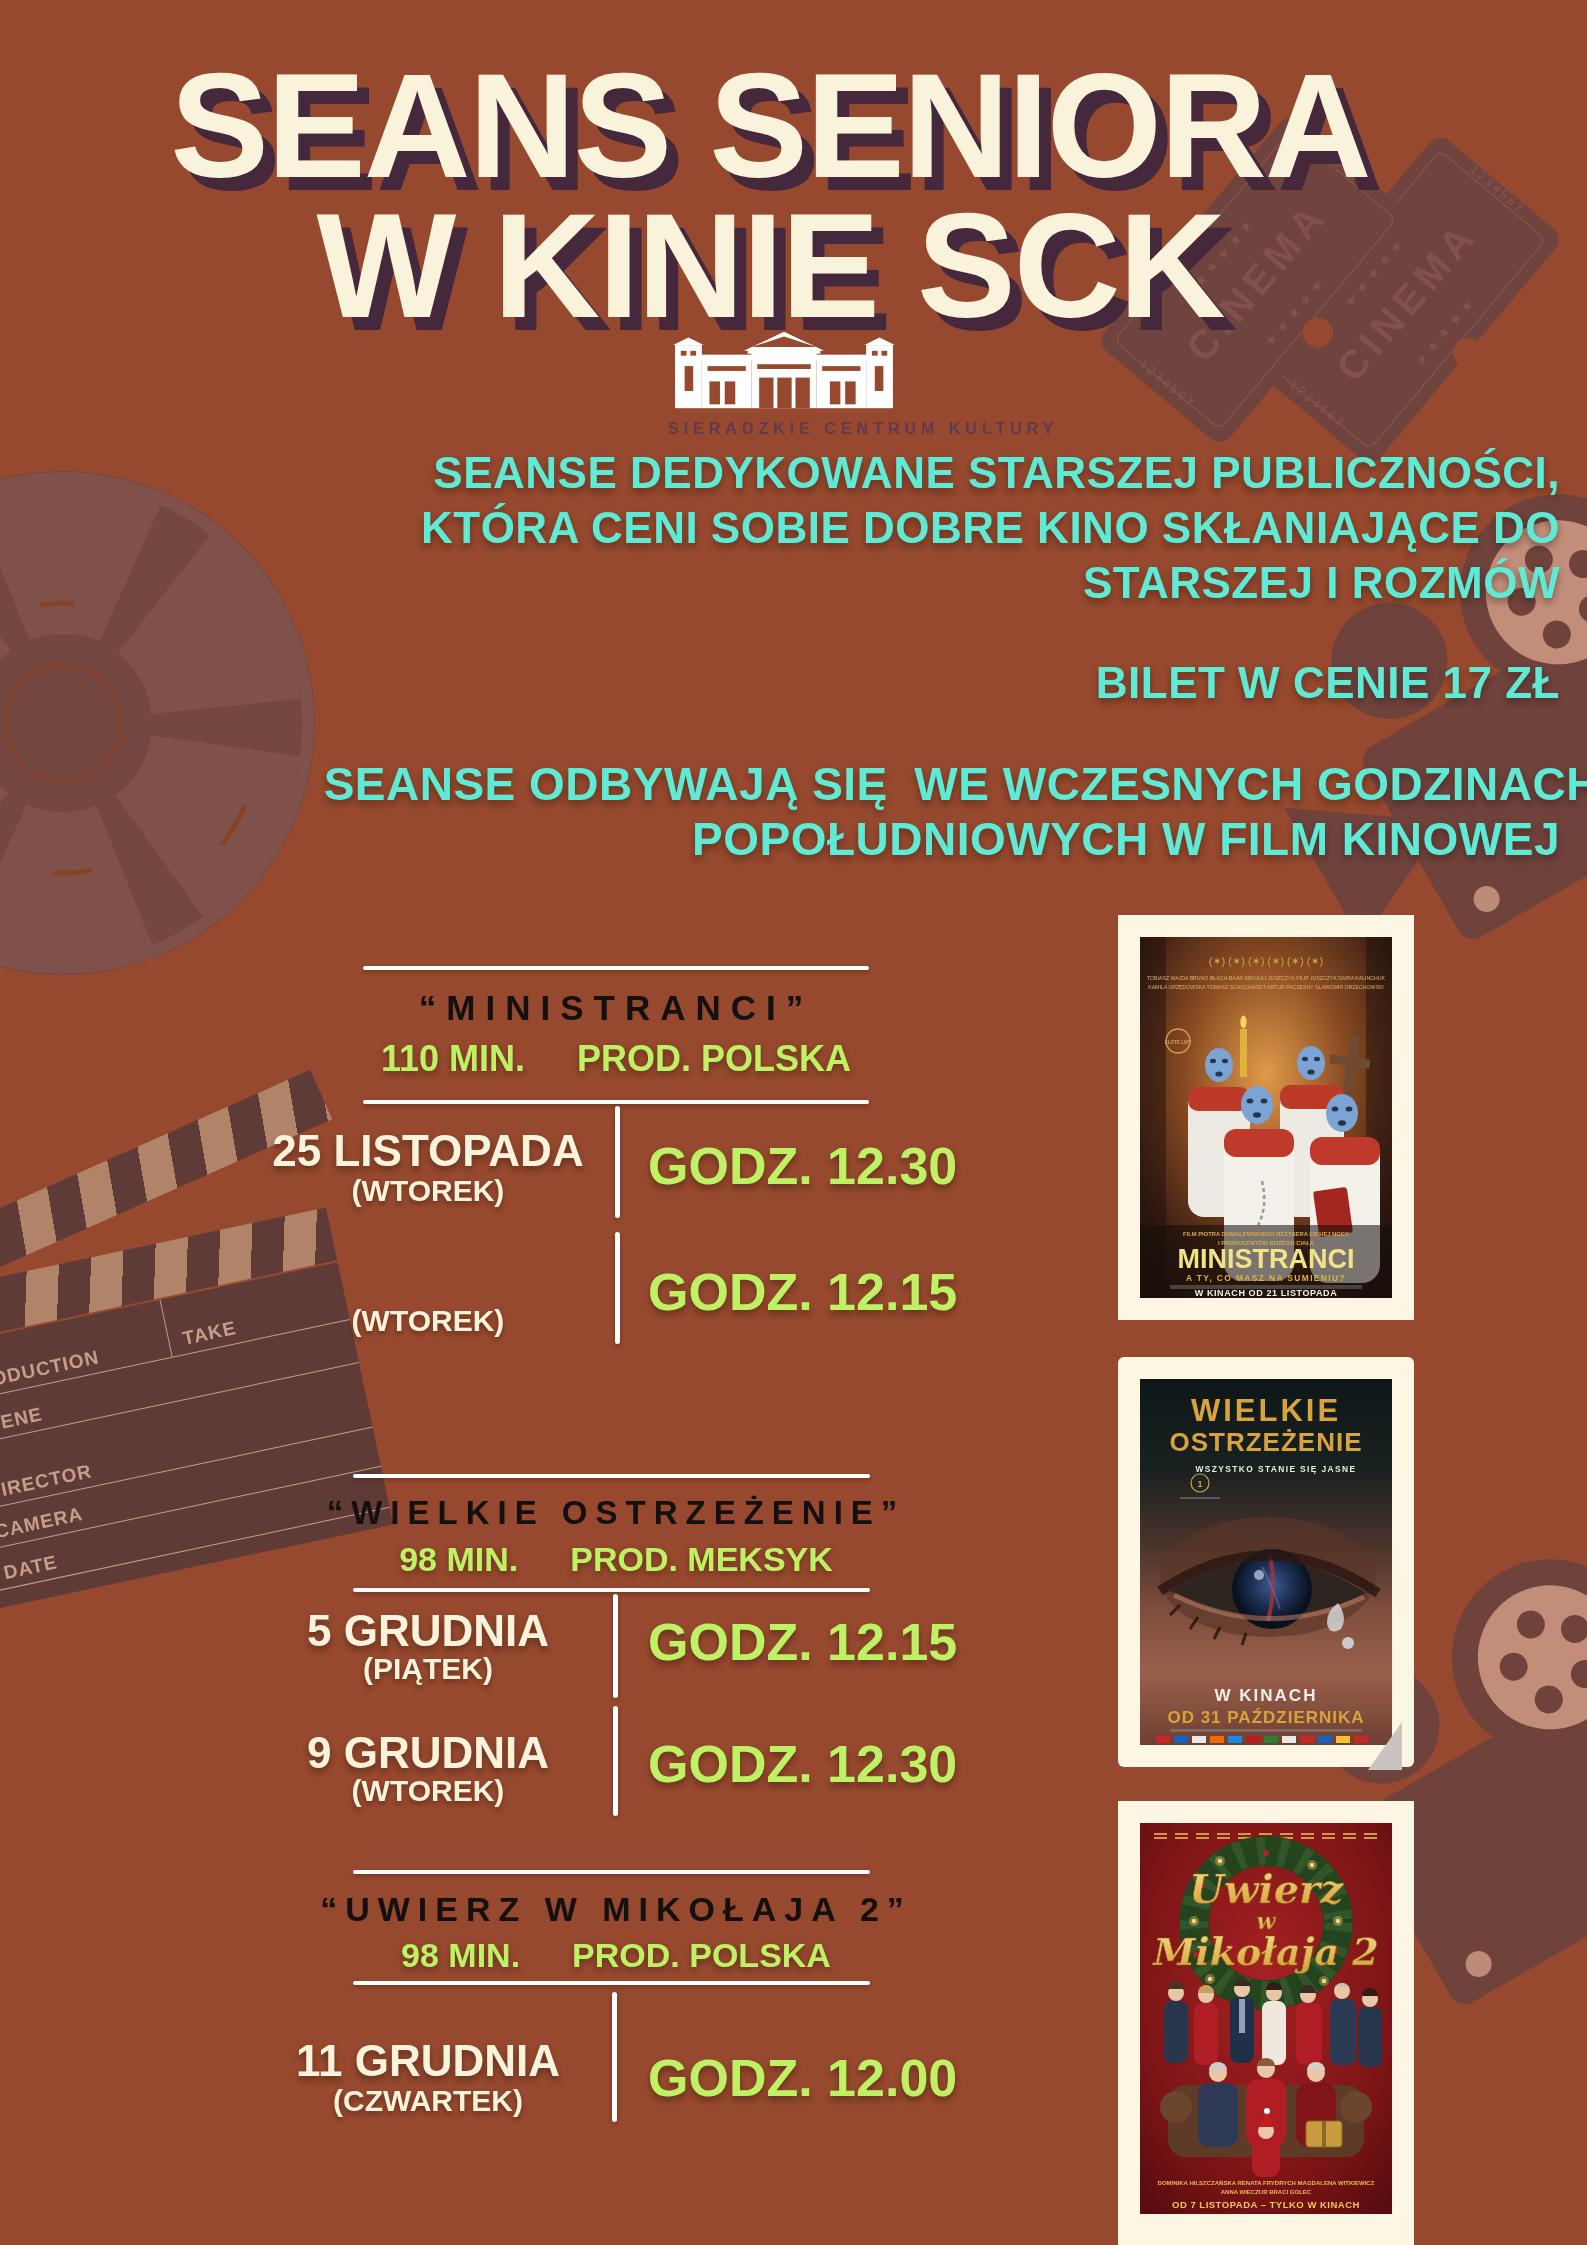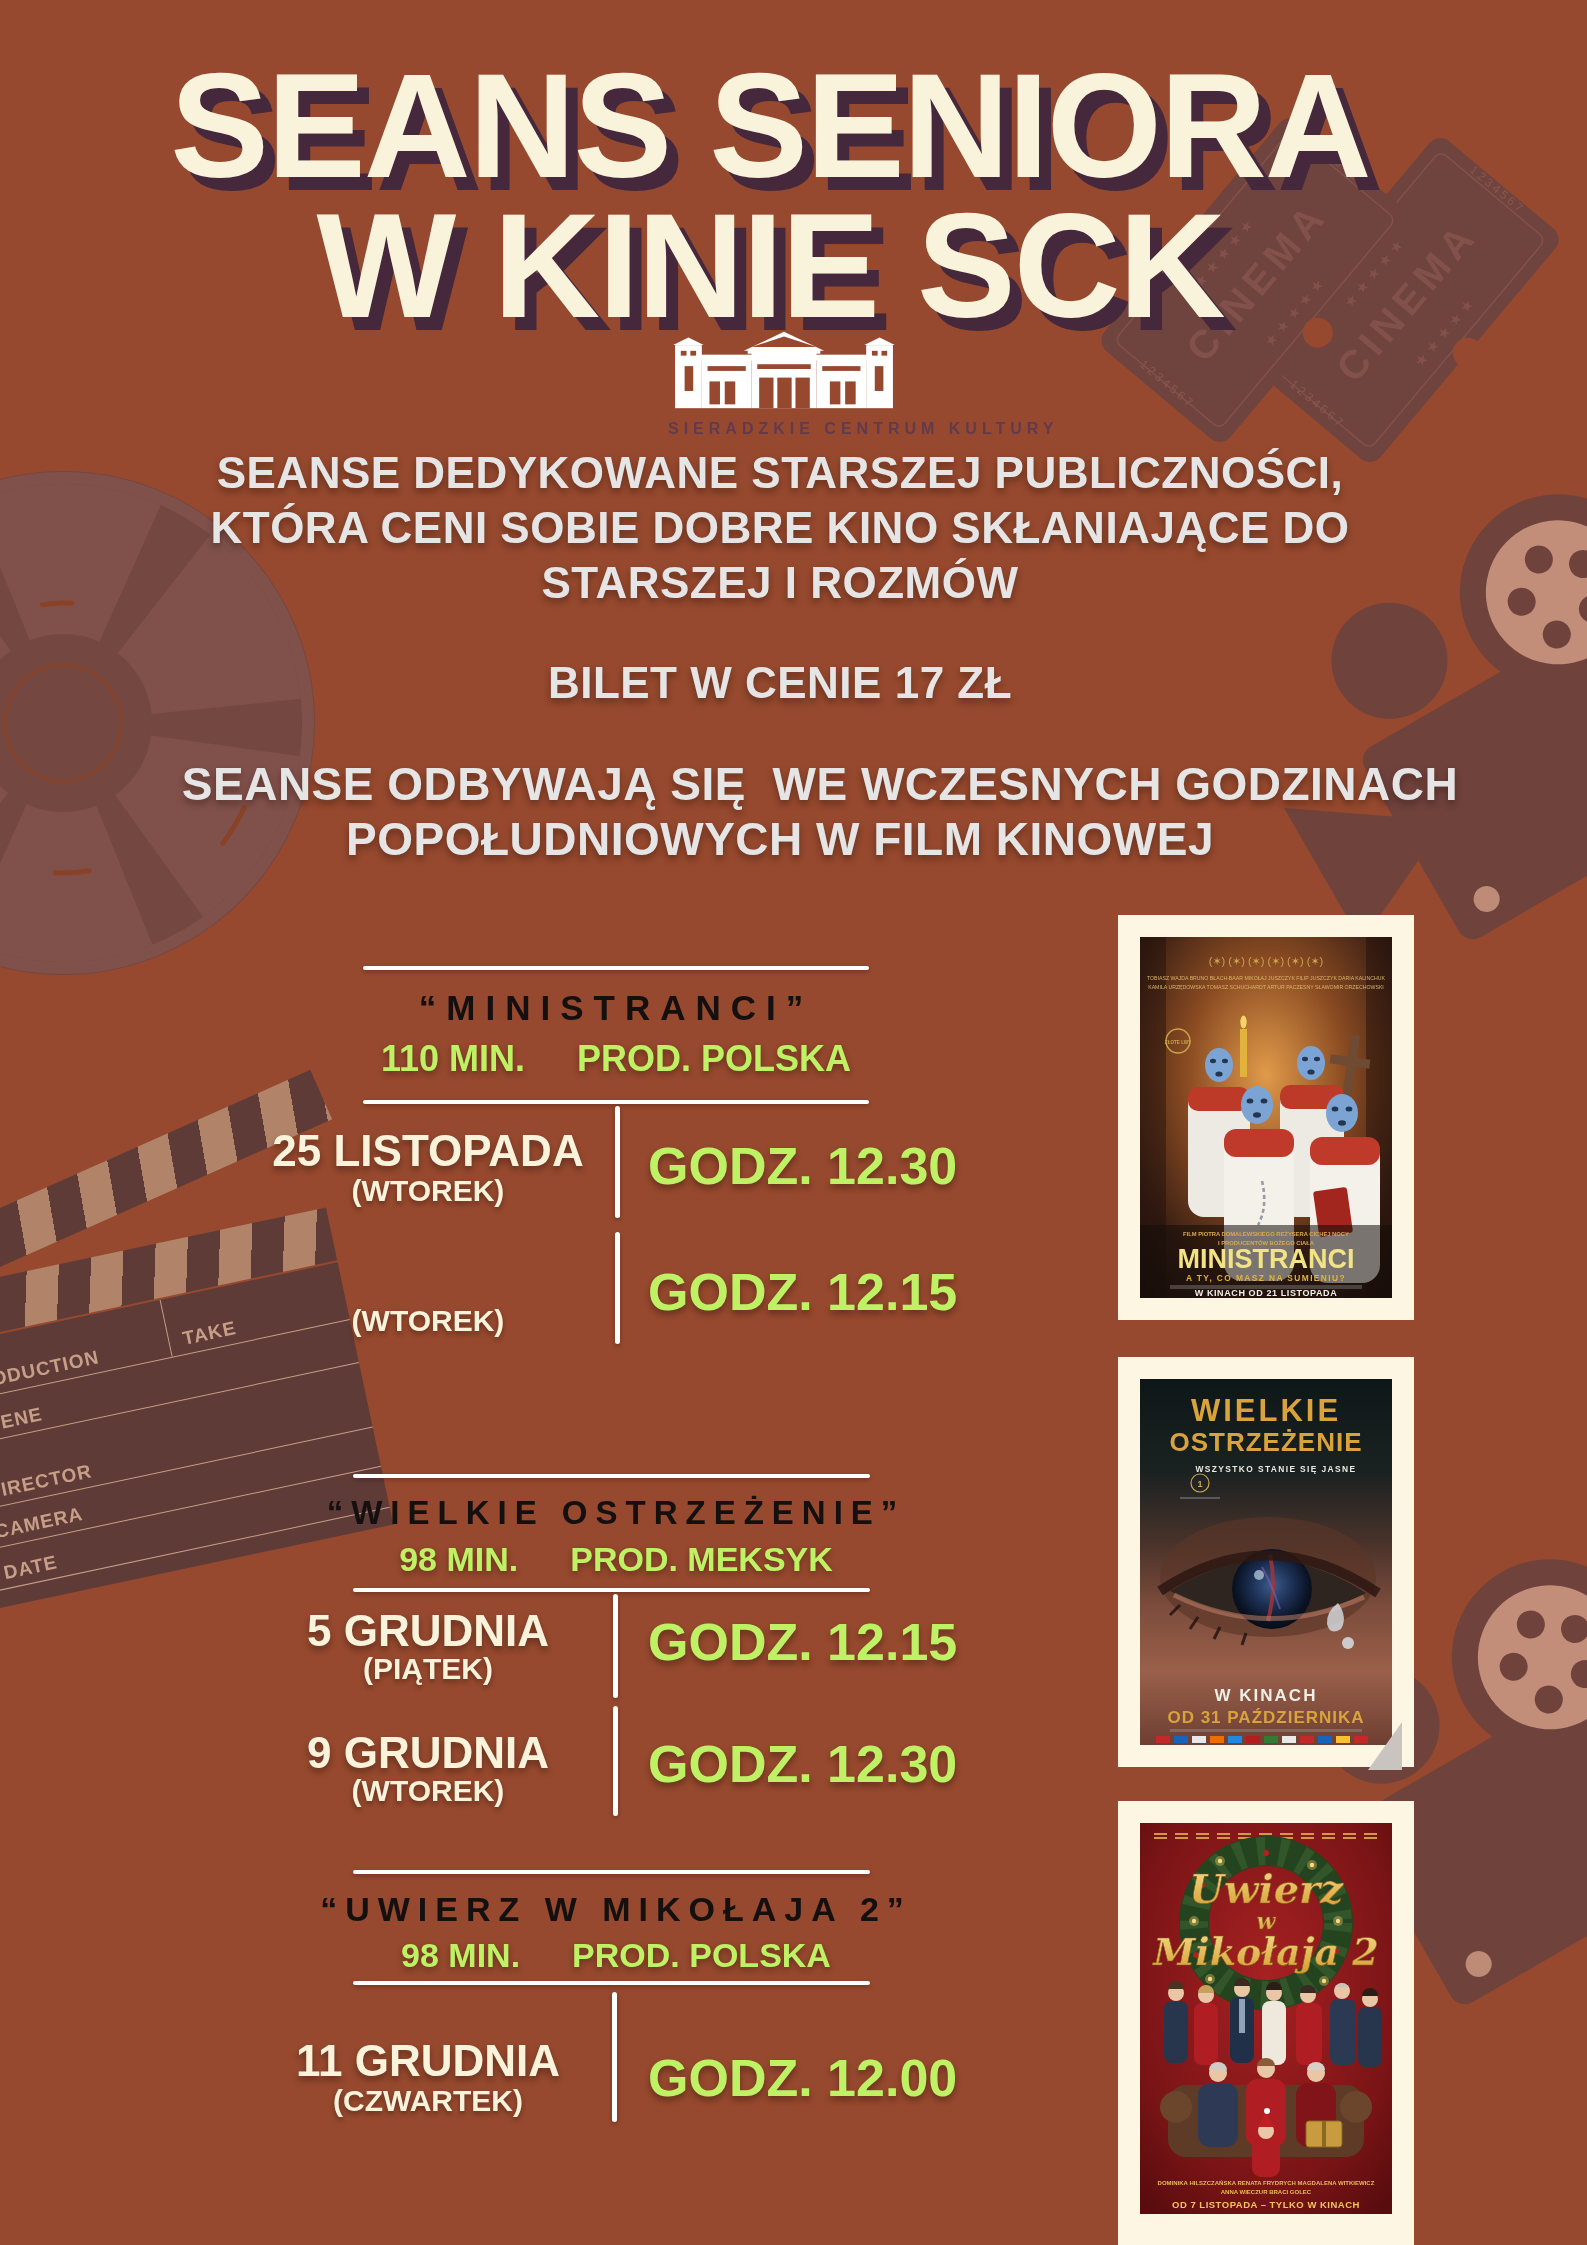--- a/index.html
+++ b/index.html
@@ -14,21 +14,21 @@
              font-weight:bold;font-size:148px;letter-spacing:-2px;line-height:1;
              text-shadow:12px 13px 0 #45283C;white-space:nowrap;}
   .t1{top:52px;} .t2{top:192px;}
 
   
   .logo-wrap{position:absolute;left:668px;top:326px;width:232px;text-align:center;}
   .logo-caption{margin-top:4px;font-size:16px;font-weight:bold;letter-spacing:5px;
                 color:#5C3952;opacity:.9;white-space:nowrap;}
 
   
-  .cream-line{position:absolute;left:0;width:1560px;text-align:center;color:#e5e5e5;
+  .cream-line{position:absolute;left:0;width:1560px;text-align:right;color:#5eead4;
               font-weight:bold;white-space:pre;letter-spacing:.5px;
               text-shadow:0 4px 7px rgba(45,18,10,.45);}
   .intro{font-size:44px;}
   .price{font-size:44px;}
   .note{font-size:46px;}
 
   
   .rule{position:absolute;height:4px;background:#fff;border-radius:2px;
         box-shadow:0 2px 4px rgba(45,18,10,.35);}
   .m-title{position:absolute;left:246px;width:740px;text-align:center;color:#141010;
@@ -294,21 +294,21 @@
       <rect x="0" y="288" width="252" height="73" fill="#140C09" opacity=".55"></rect>
       <text x="126" y="299" font-size="5.8" font-weight="bold" text-anchor="middle" fill="#D8A94C">FILM PIOTRA DOMALEWSKIEGO REŻYSERA CICHEJ NOCY</text>
       <text x="126" y="308" font-size="5.8" font-weight="bold" text-anchor="middle" fill="#D8A94C">I PRODUCENTÓW BOŻEGO CIAŁA</text>
       <text x="126" y="331" font-size="27" font-weight="bold" text-anchor="middle" fill="#F2E387">MINISTRANCI</text>
       <text x="126" y="344" font-size="8.4" font-weight="bold" letter-spacing="1.4" text-anchor="middle" fill="#E0B23E">A TY, CO MASZ NA SUMIENIU?</text>
       <rect x="30" y="348" width="192" height="4" fill="#9A9A9A" opacity=".35"></rect>
       <text x="126" y="359" font-size="9" font-weight="bold" letter-spacing=".6" text-anchor="middle" fill="#F2EFE8">W KINACH OD 21 LISTOPADA</text>
     </svg>
   </div>
 
-  <div class="poster-frame" style="top:1357px;height:410px;">
+  <div class="poster-frame" style="top:1357px;height:410px;border-radius:6px;">
     <svg class="poster-art" width="252" height="366" viewBox="0 0 252 366">
       <defs>
         <linearGradient id="p2bg" x1="0" y1="0" x2="0" y2="1">
           <stop offset="0%" stop-color="#0E1718"></stop>
             <stop offset="25%" stop-color="#1A2121"></stop>
           <stop offset="45%" stop-color="#4A332B"></stop>
             <stop offset="62%" stop-color="#7C4C3C"></stop>
           <stop offset="80%" stop-color="#9A604A"></stop>
             <stop offset="100%" stop-color="#6E3F33"></stop>
         </linearGradient>

